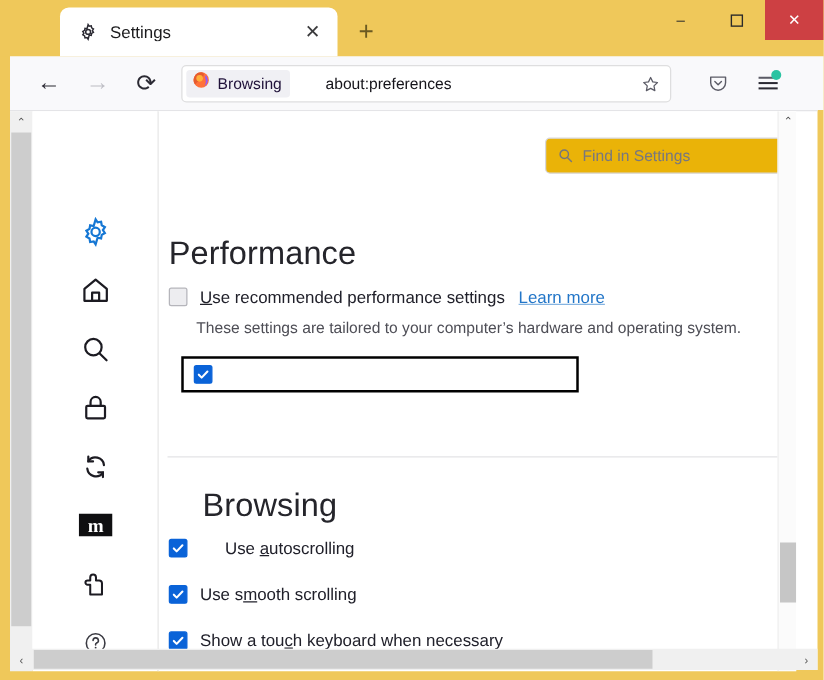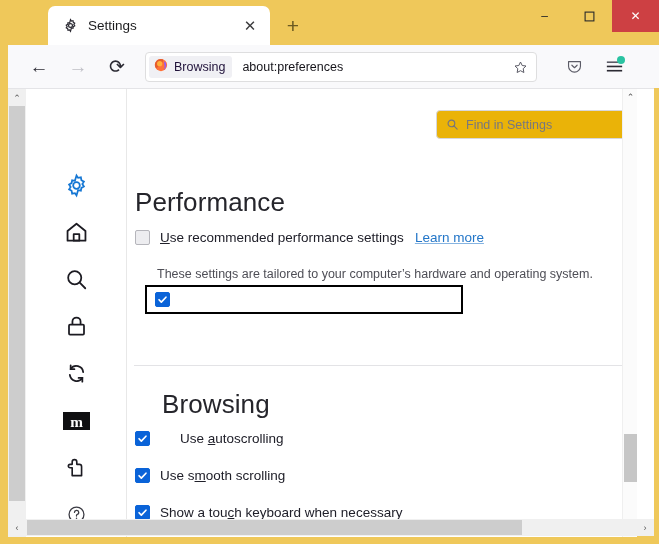--- a/index.html
+++ b/index.html
@@ -89,21 +89,21 @@
     display: flex; align-items: center;
     position: relative;
   }
   #fx-chip {
     display: flex; align-items: center;
     height: 22px; margin-left: 3px; padding: 0 7px 0 5px;
     background: #f0f0f4; border-radius: 3px;
   }
   #fx-chip .chip-label { font-size: 12.5px; color: #20123a; margin-left: 6px; }
   #url-text {
-    margin-left: 10px; font-size: 12.5px; color: #15141a;
+    margin-left: 28px; font-size: 12.5px; color: #15141a;
     white-space: nowrap; overflow: hidden; flex: 1;
   }
   #star-icon {
     position: absolute; right: 4px; top: 3px;
     width: 24px; height: 24px;
     display: flex; align-items: center; justify-content: center;
   }
   #pocket-icon, #menu-icon {
     width: 30px; height: 30px;
     display: flex; align-items: center; justify-content: center;
@@ -441,21 +441,21 @@
       <div class="section" id="perf-section" style="top:98px;">
         <div class="section-title">Performance</div>
       </div>
 
       <div class="section cb-row" style="top:141px;">
         <span class="checkbox unchecked"></span>
         <span class="cb-label"><u>U</u><span>se recommended performance settings</span></span>
         <span class="link">Learn more</span>
       </div>
 
-      <div class="section" style="top:178px;">
+      <div class="section" style="top:166px;">
         <div class="desc">These settings are tailored to your computer’s hardware and operating system.</div>
       </div>
 
       <div id="hw-accel-highlight">
         <span class="checkbox checked">
           <svg width="11" height="11" viewBox="0 0 14 14" fill="none" stroke="#ffffff" stroke-width="2.1" stroke-linecap="round" stroke-linejoin="round">
             <path d="M2.6 7.3l2.9 3 5.9-6.2"></path>
           </svg>
         </span>
       </div>

